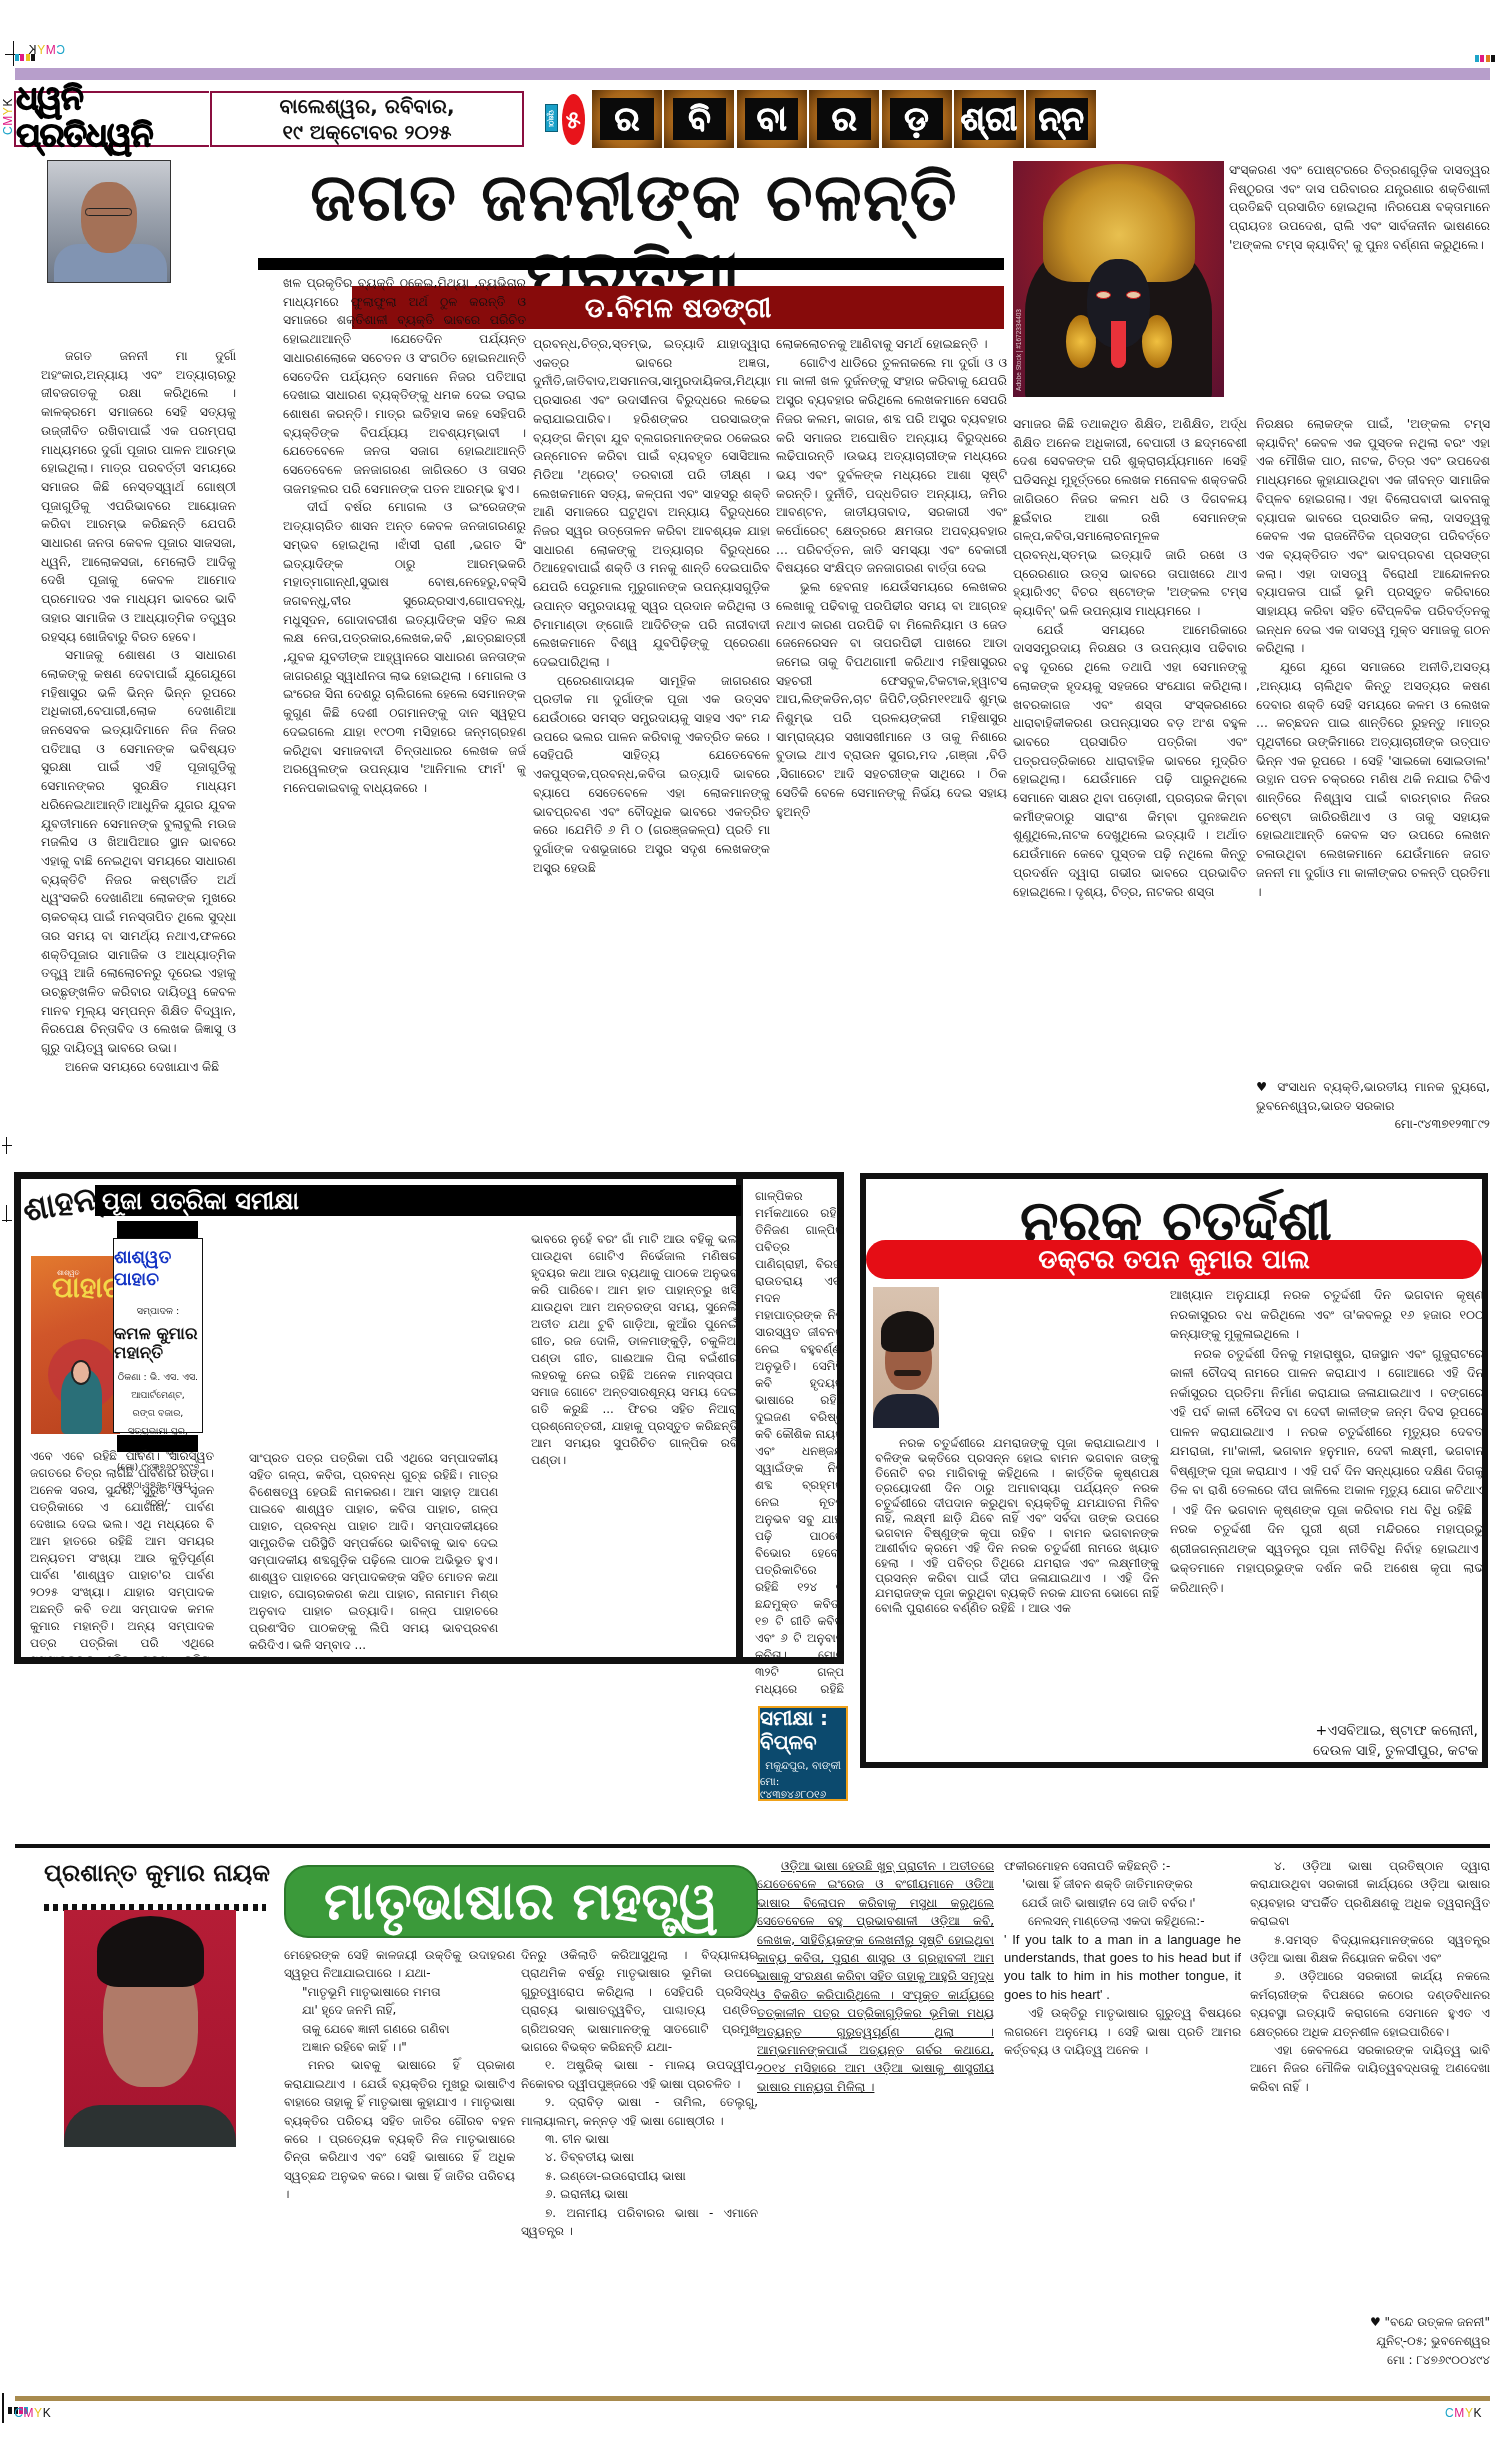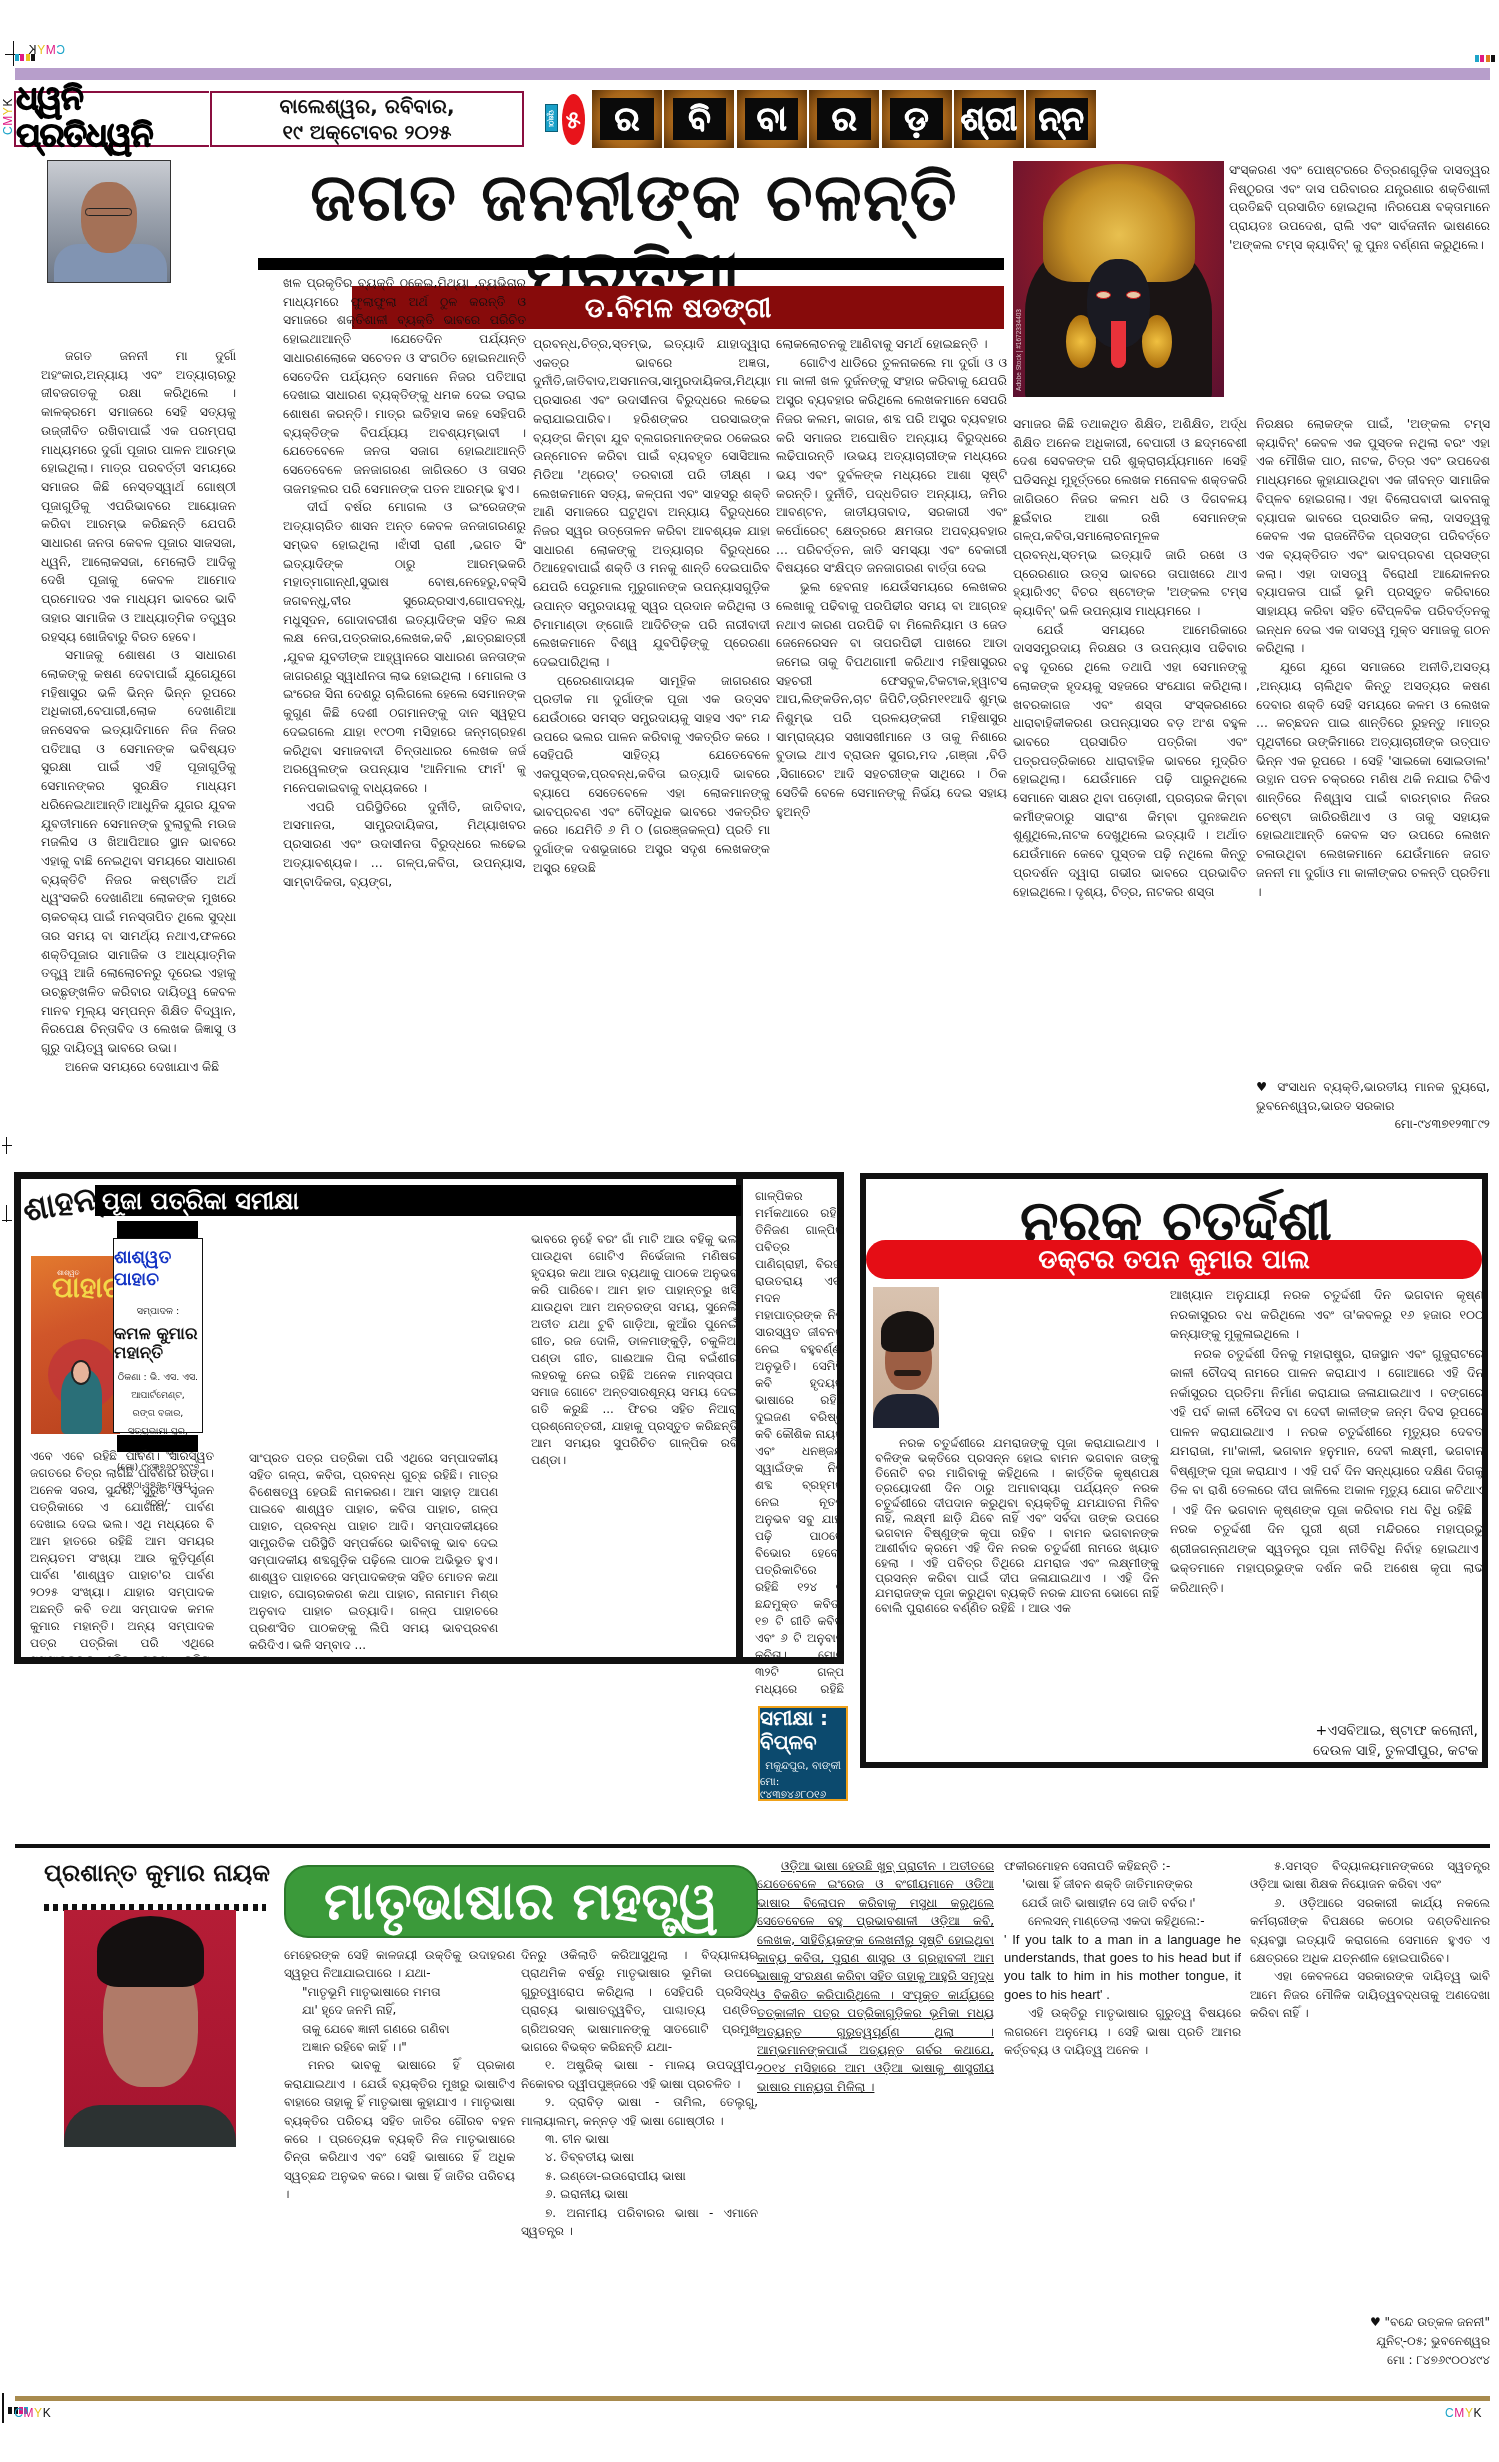--- a/index.html
+++ b/index.html
@@ -169,21 +169,20 @@
 </div>
 
 <div class="col" style="left:41px; top:291px; width:195px; height:841px; overflow:hidden;">
   <p class="indent" style="margin-top:56px;">ଜଗତ ଜନନୀ ମା ଦୁର୍ଗା ଅହଂକାର,ଅନ୍ୟାୟ ଏବଂ ଅତ୍ୟାଚାରରୁ ଜୀବଜଗତକୁ ରକ୍ଷା କରିଥିଲେ । କାଳକ୍ରମେ ସମାଜରେ ସେହି ସତ୍ୟକୁ ଉଜ୍ଜୀବିତ ରଖିବାପାଇଁ ଏକ ପରମ୍ପରା ମାଧ୍ୟମରେ ଦୁର୍ଗା ପୂଜାର ପାଳନ ଆରମ୍ଭ ହୋଇଥିଲା। ମାତ୍ର ପରବର୍ତ୍ତୀ ସମୟରେ ସମାଜର କିଛି ନେସ୍ତସ୍ୱାର୍ଥ ଗୋଷ୍ଠୀ ପୂଜାଗୁଡିକୁ ଏପରିଭାବରେ ଆୟୋଜନ କରିବା ଆରମ୍ଭ କରିଛନ୍ତି ଯେପରି ସାଧାରଣ ଜନତା କେବଳ ପୂଜାର ସାଜସଜା, ଧ୍ୱନି, ଆଲୋକସଜା, ମେଲୋଡି ଆଦିକୁ ଦେଖି ପୂଜାକୁ କେବଳ ଆମୋଦ ପ୍ରମୋଦର ଏକ ମାଧ୍ୟମ ଭାବରେ ଭାବି ତାହାର ସାମାଜିକ ଓ ଆଧ୍ୟାତ୍ମିକ ତତ୍ତ୍ୱର ରହସ୍ୟ ଖୋଜିବାରୁ ବିରତ ହେବେ।</p>
   <p class="indent">ସମାଜକୁ ଶୋଷଣ ଓ ସାଧାରଣ ଲୋକଙ୍କୁ କଷଣ ଦେବାପାଇଁ ଯୁଗେଯୁଗେ ମହିଷାସୁର ଭଳି ଭିନ୍ନ ଭିନ୍ନ ରୂପରେ ଅଧିକାରୀ,ବେପାରୀ,ଲୋକ ଦେଖାଣିଆ ଜନସେବକ ଇତ୍ୟାଦିମାନେ ନିଜ ନିଜର ପତିଆରା ଓ ସେମାନଙ୍କ ଭବିଷ୍ୟତ ସୁରକ୍ଷା ପାଇଁ ଏହି ପୂଜାଗୁଡିକୁ ସେମାନଙ୍କର ସୁରକ୍ଷିତ ମାଧ୍ୟମ ଧରିନେଇଥାଆନ୍ତି।ଆଧୁନିକ ଯୁଗର ଯୁବକ ଯୁବତୀମାନେ ସେମାନଙ୍କ ବୁଲାବୁଲି ମଉଜ ମଜଲିସ ଓ ଖିଆପିଆର ସ୍ଥାନ ଭାବରେ ଏହାକୁ ବାଛି ନେଇଥିବା ସମୟରେ ସାଧାରଣ ବ୍ୟକ୍ତିଟି ନିଜର କଷ୍ଟାର୍ଜିତ ଅର୍ଥ ଧ୍ୱଂସକରି ଦେଖାଣିଆ ଲୋକଙ୍କ ମୁଖରେ ଚାକଚକ୍ୟ ପାଇଁ ମନସ୍ତାପିତ ଥିଲେ ସୁଦ୍ଧା ତାର ସମୟ ବା ସାମର୍ଥ୍ୟ ନଥାଏ,ଫଳରେ ଶକ୍ତିପୂଜାର ସାମାଜିକ ଓ ଆଧ୍ୟାତ୍ମିକ ତତ୍ତ୍ୱ ଆଜି ଲୋଲୋଚନରୁ ଦୂରେଇ ଏହାକୁ ଉଚ୍ଛୃଙ୍ଖଳିତ କରିବାର ଦାୟିତ୍ୱ କେବଳ ମାନବ ମୂଲ୍ୟ ସମ୍ପନ୍ନ ଶିକ୍ଷିତ ବିଦ୍ୱାନ, ନିରପେକ୍ଷ ଚିନ୍ତାବିଦ ଓ ଲେଖକ ଜିଜ୍ଞାସୁ ଓ ଗୁରୁ ଦାୟିତ୍ୱ ଭାବରେ ଉଭା।</p>
   <p class="indent">ଅନେକ ସମୟରେ ଦେଖାଯାଏ କିଛି</p>
 </div>
 <div class="col" style="left:283px; top:274px; width:243px; height:859px; overflow:hidden;">
   <p>ଖଳ ପ୍ରକୃତିର ବ୍ୟକ୍ତି ଠକେଇ,ମିଥ୍ୟା ,ବ୍ୟଭିଚାର ମାଧ୍ୟମରେ ଫୁଲାଫୁଲା ଅର୍ଥ ଠୁଳ କରନ୍ତି ଓ ସମାଜରେ ଶକ୍ତିଶାଳୀ ବ୍ୟକ୍ତି ଭାବରେ ପରିଚିତ ହୋଇଥାଆନ୍ତି ।ଯେତେଦିନ ପର୍ଯ୍ୟନ୍ତ ସାଧାରଣଲୋକେ ସଚେତନ ଓ ସଂଗଠିତ ହୋଇନଥାନ୍ତି ସେତେଦିନ ପର୍ଯ୍ୟନ୍ତ ସେମାନେ ନିଜର ପତିଆରା ଦେଖାଇ ସାଧାରଣ ବ୍ୟକ୍ତିଙ୍କୁ ଧମକ ଦେଇ ଡରାଇ ଶୋଷଣ କରନ୍ତି। ମାତ୍ର ଇତିହାସ କହେ ସେହିପରି ବ୍ୟକ୍ତିଙ୍କ ବିପର୍ଯ୍ୟୟ ଅବଶ୍ୟମ୍ଭାବୀ ।ଯେତେବେଳେ ଜନତା ସଜାଗ ହୋଇଥାଆନ୍ତି ସେତେବେଳେ ଜନଜାଗରଣ ଜାଗିଉଠେ ଓ ତାସର ତାଜମହଲର ପରି ସେମାନଙ୍କ ପତନ ଆରମ୍ଭ ହୁଏ।</p>
   <p class="indent">ଦୀର୍ଘ ବର୍ଷର ମୋଗଲ ଓ ଇଂରେଜଙ୍କ ଅତ୍ୟାଚାରିତ ଶାସନ ଅନ୍ତ କେବଳ ଜନଜାଗରଣରୁ ସମ୍ଭବ ହୋଇଥିଲା ।ଝାଁସୀ ରାଣୀ ,ଭଗତ ସିଂ ଇତ୍ୟାଦିଙ୍କ ଠାରୁ ଆରମ୍ଭକରି ମହାତ୍ମାଗାନ୍ଧୀ,ସୁଭାଷ ବୋଷ,ନେହେରୁ,ବକ୍ସି ଜଗବନ୍ଧୁ,ବୀର ସୁରେନ୍ଦ୍ରସାଏ,ଗୋପବନ୍ଧୁ, ମଧୁସୂଦନ, ଗୋଦାବରୀଶ ଇତ୍ୟାଦିଙ୍କ ସହିତ ଲକ୍ଷ ଲକ୍ଷ ନେତା,ପତ୍ରକାର,ଲେଖକ,କବି ,ଛାତ୍ରଛାତ୍ରୀ ,ଯୁବକ ଯୁବତୀଙ୍କ ଆହ୍ୱାନରେ ସାଧାରଣ ଜନତାଙ୍କ ଜାଗରଣରୁ ସ୍ୱାଧୀନତା ଲାଭ ହୋଇଥିଲା । ମୋଗଲ ଓ ଇଂରେଜ ସିନା ଦେଶରୁ ଚାଲିଗଲେ ହେଲେ ସେମାନଙ୍କ କୁଗୁଣ କିଛି ଦେଶୀ ଠଗମାନଙ୍କୁ ଦାନ ସ୍ୱରୂପ ଦେଇଗଲେ ଯାହା ୧୯୦୩ ମସିହାରେ ଜନ୍ମଗ୍ରହଣ କରିଥିବା ସମାଜବାଦୀ ଚିନ୍ତାଧାରର ଲେଖକ ଜର୍ଜ ଅରୱେଲଙ୍କ ଉପନ୍ୟାସ 'ଆନିମାଲ ଫାର୍ମ' କୁ ମନେପକାଇବାକୁ ବାଧ୍ୟକରେ ।</p>
-  <p class="indent">ଏପରି ପରିସ୍ଥିତିରେ ଦୁର୍ନୀତି, ଜାତିବାଦ, ଅସମାନତା, ସାମ୍ପ୍ରଦାୟିକତା, ମିଥ୍ୟାଖବର ପ୍ରସାରଣ ଏବଂ ଉଦାସୀନତା ବିରୁଦ୍ଧରେ ଲଢେଇ ଅତ୍ୟାବଶ୍ୟକ। ... ଗଳ୍ପ,କବିତା, ଉପନ୍ୟାସ, ସାମ୍ବାଦିକତା, ବ୍ୟଙ୍ଗ,</p>
 </div>
 <div class="col" style="left:533px; top:335px; width:237px; height:798px; overflow:hidden;">
   <p>ପ୍ରବନ୍ଧ,ଚିତ୍ର,ସ୍ତମ୍ଭ, ଇତ୍ୟାଦି ଯାହାଦ୍ୱାରା ଏକତ୍ର ଭାବରେ ଅଜ୍ଞତା, ଦୁର୍ନୀତି,ଜାତିବାଦ,ଅସମାନତା,ସାମ୍ପ୍ରଦାୟିକତା,ମିଥ୍ୟାଖବର ପ୍ରସାରଣ ଏବଂ ଉଦାସୀନତା ବିରୁଦ୍ଧରେ ଲଢେଇ କରାଯାଇପାରିବ। ହରିଶଙ୍କର ପରସାଇଙ୍କ ବ୍ୟଙ୍ଗ କିମ୍ବା ଯୁବ ବ୍ଲଗରମାନଙ୍କର ଠକେଇର ଉନ୍ମୋଚନ କରିବା ପାଇଁ ବ୍ୟବହୃତ ସୋସିଆଲ ମିଡିଆ 'ଥ୍ରେଡ୍' ତରବାରୀ ପରି ତୀକ୍ଷ୍ଣ । ଲେଖକମାନେ ସତ୍ୟ, କଳ୍ପନା ଏବଂ ସାହସରୁ ଶକ୍ତି ଆଣି ସମାଜରେ ଘଟୁଥିବା ଅନ୍ୟାୟ ବିରୁଦ୍ଧରେ ନିଜର ସ୍ୱର ଉତ୍ତୋଳନ କରିବା ଆବଶ୍ୟକ ଯାହା ସାଧାରଣ ଲୋକଙ୍କୁ ଅତ୍ୟାଚାର ବିରୁଦ୍ଧରେ ଠିଆହେବାପାଇଁ ଶକ୍ତି ଓ ମନକୁ ଶାନ୍ତି ଦେଇପାରିବ ଯେପରି ପେରୁମାଲ ମୁରୁଗାନଙ୍କ ଉପନ୍ୟାସଗୁଡ଼ିକ ଉପାନ୍ତ ସମ୍ପ୍ରଦାୟକୁ ସ୍ୱର ପ୍ରଦାନ କରିଥିଲା ଓ ଚିମାମାଣ୍ଡା ଙ୍ଗୋଜି ଆଦିଚିଙ୍କ ପରି ନାରୀବାଦୀ ଲେଖକମାନେ ବିଶ୍ୱ ଯୁବପିଢ଼ିଙ୍କୁ ପ୍ରେରଣା ଦେଇପାରିଥିଲା ।</p>
   <p class="indent">ପ୍ରେରଣାଦାୟକ ସାମୂହିକ ଜାଗରଣର ପ୍ରତୀକ ମା ଦୁର୍ଗାଙ୍କ ପୂଜା ଏକ ଉତ୍ସବ ଯେଉଁଠାରେ ସମସ୍ତ ସମ୍ପ୍ରଦାୟକୁ ସାହସ ଏବଂ ମନ୍ଦ ଉପରେ ଭଲର ପାଳନ କରିବାକୁ ଏକତ୍ରିତ କରେ ।ସେହିପରି ସାହିତ୍ୟ ଯେତେବେଳେ ଏକପୁସ୍ତକ,ପ୍ରବନ୍ଧ,କବିତା ଇତ୍ୟାଦି ଭାବରେ ବ୍ୟାପେ ସେତେବେଳେ ଏହା ଲୋକମାନଙ୍କୁ ଭାବପ୍ରବଣ ଏବଂ ବୌଦ୍ଧିକ ଭାବରେ ଏକତ୍ରିତ କରେ ।ଯେମିତି ୬ ମି ଠ (ଗରଞ୍ଜକଳ୍ପ) ପ୍ରତି ମା ଦୁର୍ଗାଙ୍କ ଦଶଭୂଜାରେ ଅସ୍ତ୍ର ସଦୃଶ ଲେଖକଙ୍କ ଅସ୍ତ୍ର ହେଉଛି</p>
 </div>
 <div class="col" style="left:776px; top:335px; width:231px; height:798px; overflow:hidden;">
   <p>ଲୋକଲୋଚନକୁ ଆଣିବାକୁ ସମର୍ଥ ହୋଇଛନ୍ତି ।</p>
   <p class="indent">ଗୋଟିଏ ଧାଡିରେ ତୁଳନାକଲେ ମା ଦୁର୍ଗା ଓ ଓ ମା କାଳୀ ଖଳ ଦୁର୍ଜନଙ୍କୁ ସଂହାର କରିବାକୁ ଯେପରି ଅସ୍ତ୍ର ବ୍ୟବହାର କରିଥିଲେ ଲେଖକମାନେ ସେପରି ନିଜର କଲମ, କାଗଜ, ଶବ୍ଦ ପରି ଅସ୍ତ୍ର ବ୍ୟବହାର କରି ସମାଜର ଅଘୋଷିତ ଅନ୍ୟାୟ ବିରୁଦ୍ଧରେ ଲଢିପାରନ୍ତି ।ଉଭୟ ଅତ୍ୟାଚାରୀଙ୍କ ମଧ୍ୟରେ ଭୟ ଏବଂ ଦୁର୍ବଳଙ୍କ ମଧ୍ୟରେ ଆଶା ସୃଷ୍ଟି କରନ୍ତି। ଦୁର୍ନୀତି, ପଦ୍ଧତିଗତ ଅନ୍ୟାୟ, ଜମିର ଆବଣ୍ଟନ, ଜାତୀୟତାବାଦ, ସରକାରୀ ଏବଂ କର୍ପୋରେଟ୍ କ୍ଷେତ୍ରରେ କ୍ଷମତାର ଅପବ୍ୟବହାର ... ପରିବର୍ତ୍ତନ, ଜାତି ସମସ୍ୟା ଏବଂ ବେକାରୀ ବିଷୟରେ ସଂକ୍ଷିପ୍ତ ଜନଜାଗରଣ ବାର୍ତ୍ତା ଦେଇ</p>
   <p class="indent">ଭୁଲ ହେବନାହ ।ଯେଉଁସମୟରେ ଲେଖକର ଲେଖାକୁ ପଢିବାକୁ ପରପିଢୀର ସମୟ ବା ଆଗ୍ରହ ନଥାଏ କାରଣ ପରପିଢି ବା ମିଲେନିୟାମ ଓ ଜେଡ ଜେନେରେସନ ବା ତାପରପିଢୀ ପାଖରେ ଆଡା ଜମେଇ ତାକୁ ବିପଥଗାମୀ କରିଥାଏ ମହିଷାସୁରର ସହଚରୀ ଫେସବୁକ,ଟିକଟାକ,ହ୍ୱାଟସ ଆପ,ଲିଙ୍କଡିନ,ଚାଟ ଜିପିଟି,ଡ୍ରିମ୧୧ଆଦି ଶୁମ୍ଭ ନିଶୁମ୍ଭ ପରି ପ୍ରଳୟଙ୍କରୀ ମହିଷାସୁର ସାମ୍ରାଜ୍ୟର ସଖାସଖୀମାନେ ଓ ତାକୁ ନିଶାରେ ବୁଡାଇ ଥାଏ ବ୍ରାଉନ ସୁଗର,ମଦ ,ଗଞ୍ଜା ,ବିଡି ,ସିଗାରେଟ ଆଦି ସହଚରୀଙ୍କ ସାଥିରେ । ଠିକ ସେତିକି ବେଳେ ସେମାନଙ୍କୁ ନିର୍ଭୟ ଦେଇ ସହାୟ ହୁଅନ୍ତି</p>
 </div>
@@ -305,20 +304,21 @@
 </div>
 <div class="col" style="left:1004px; top:1857px; width:237px; height:536px; overflow:hidden; font-size:12px; line-height:18.4px;">
   <p>ଫକୀରମୋହନ ସେନାପତି କହିଛନ୍ତି :-</p>
   <p style="padding-left:18px;">'ଭାଷା ହିଁ ଜୀବନ ଶକ୍ତି ଜାତିମାନଙ୍କର</p>
   <p style="padding-left:18px;">ଯେଉଁ ଜାତି ଭାଷାହୀନ ସେ ଜାତି ବର୍ବର।'</p>
   <p class="indent">ନେଲସନ୍ ମାଣ୍ଡେଲା ଏକଦା କହିଥିଲେ:-</p>
   <p style="font-family:'Liberation Sans',sans-serif; font-size:13px;">' If you talk to a man in a language he understands, that goes to his head but if you talk to him in his mother tongue, it goes to his heart' .</p>
   <p class="indent">ଏହି ଉକ୍ତିରୁ ମାତୃଭାଷାର ଗୁରୁତ୍ୱ ବିଷୟରେ ଲଗରମେ ଅନୁମେୟ । ସେହି ଭାଷା ପ୍ରତି ଆମର କର୍ତ୍ତବ୍ୟ ଓ ଦାୟିତ୍ୱ ଅନେକ ।</p>
 </div>
 <div class="col" style="left:1250px; top:1857px; width:240px; height:450px; overflow:hidden; font-size:12px; line-height:18.4px;">
+  <p class="indent">୪. ଓଡ଼ିଆ ଭାଷା ପ୍ରତିଷ୍ଠାନ ଦ୍ୱାରା କରାଯାଉଥିବା ସରକାରୀ କାର୍ଯ୍ୟରେ ଓଡ଼ିଆ ଭାଷାର ବ୍ୟବହାର ସଂପର୍କିତ ପ୍ରଶିକ୍ଷଣକୁ ଅଧିକ ତ୍ୱରାନ୍ୱିତ କରାଇବା</p>
   <p class="indent">୫.ସମସ୍ତ ବିଦ୍ୟାଳୟମାନଙ୍କରେ ସ୍ୱତନ୍ତ୍ର ଓଡ଼ିଆ ଭାଷା ଶିକ୍ଷକ ନିୟୋଜନ କରିବା ଏବଂ</p>
   <p class="indent">୬. ଓଡ଼ିଆରେ ସରକାରୀ କାର୍ଯ୍ୟ ନକଲେ କର୍ମଚାରୀଙ୍କ ବିପକ୍ଷରେ କଠୋର ଦଣ୍ଡବିଧାନର ବ୍ୟବସ୍ଥା ଇତ୍ୟାଦି କରାଗଲେ ସେମାନେ ହୁଏତ ଏ କ୍ଷେତ୍ରରେ ଅଧିକ ଯତ୍ନଶୀଳ ହୋଇପାରିବେ।</p>
   <p class="indent">ଏହା କେବଳଯେ ସରକାରଙ୍କ ଦାୟିତ୍ୱ ଭାବି ଆମେ ନିଜର ମୌଳିକ ଦାୟିତ୍ୱବଦ୍ଧତାକୁ ଅଣଦେଖା କରିବା ନାହିଁ ।</p>
 </div>
 <div class="col sig" style="left:1250px; top:2313px; width:240px; font-size:12px; line-height:19px;">
   <p class="sig"><span class="heart">♥</span> <span>"ବନ୍ଦେ ଉତ୍କଳ ଜନନୀ"</span></p>
   <p class="sig">ଯୁନିଟ୍-୦୫; ଭୁବନେଶ୍ୱର</p>
   <p class="sig">ମୋ : ୮୪୭୬୯୦୦୪୯୪</p>
 </div>
 

